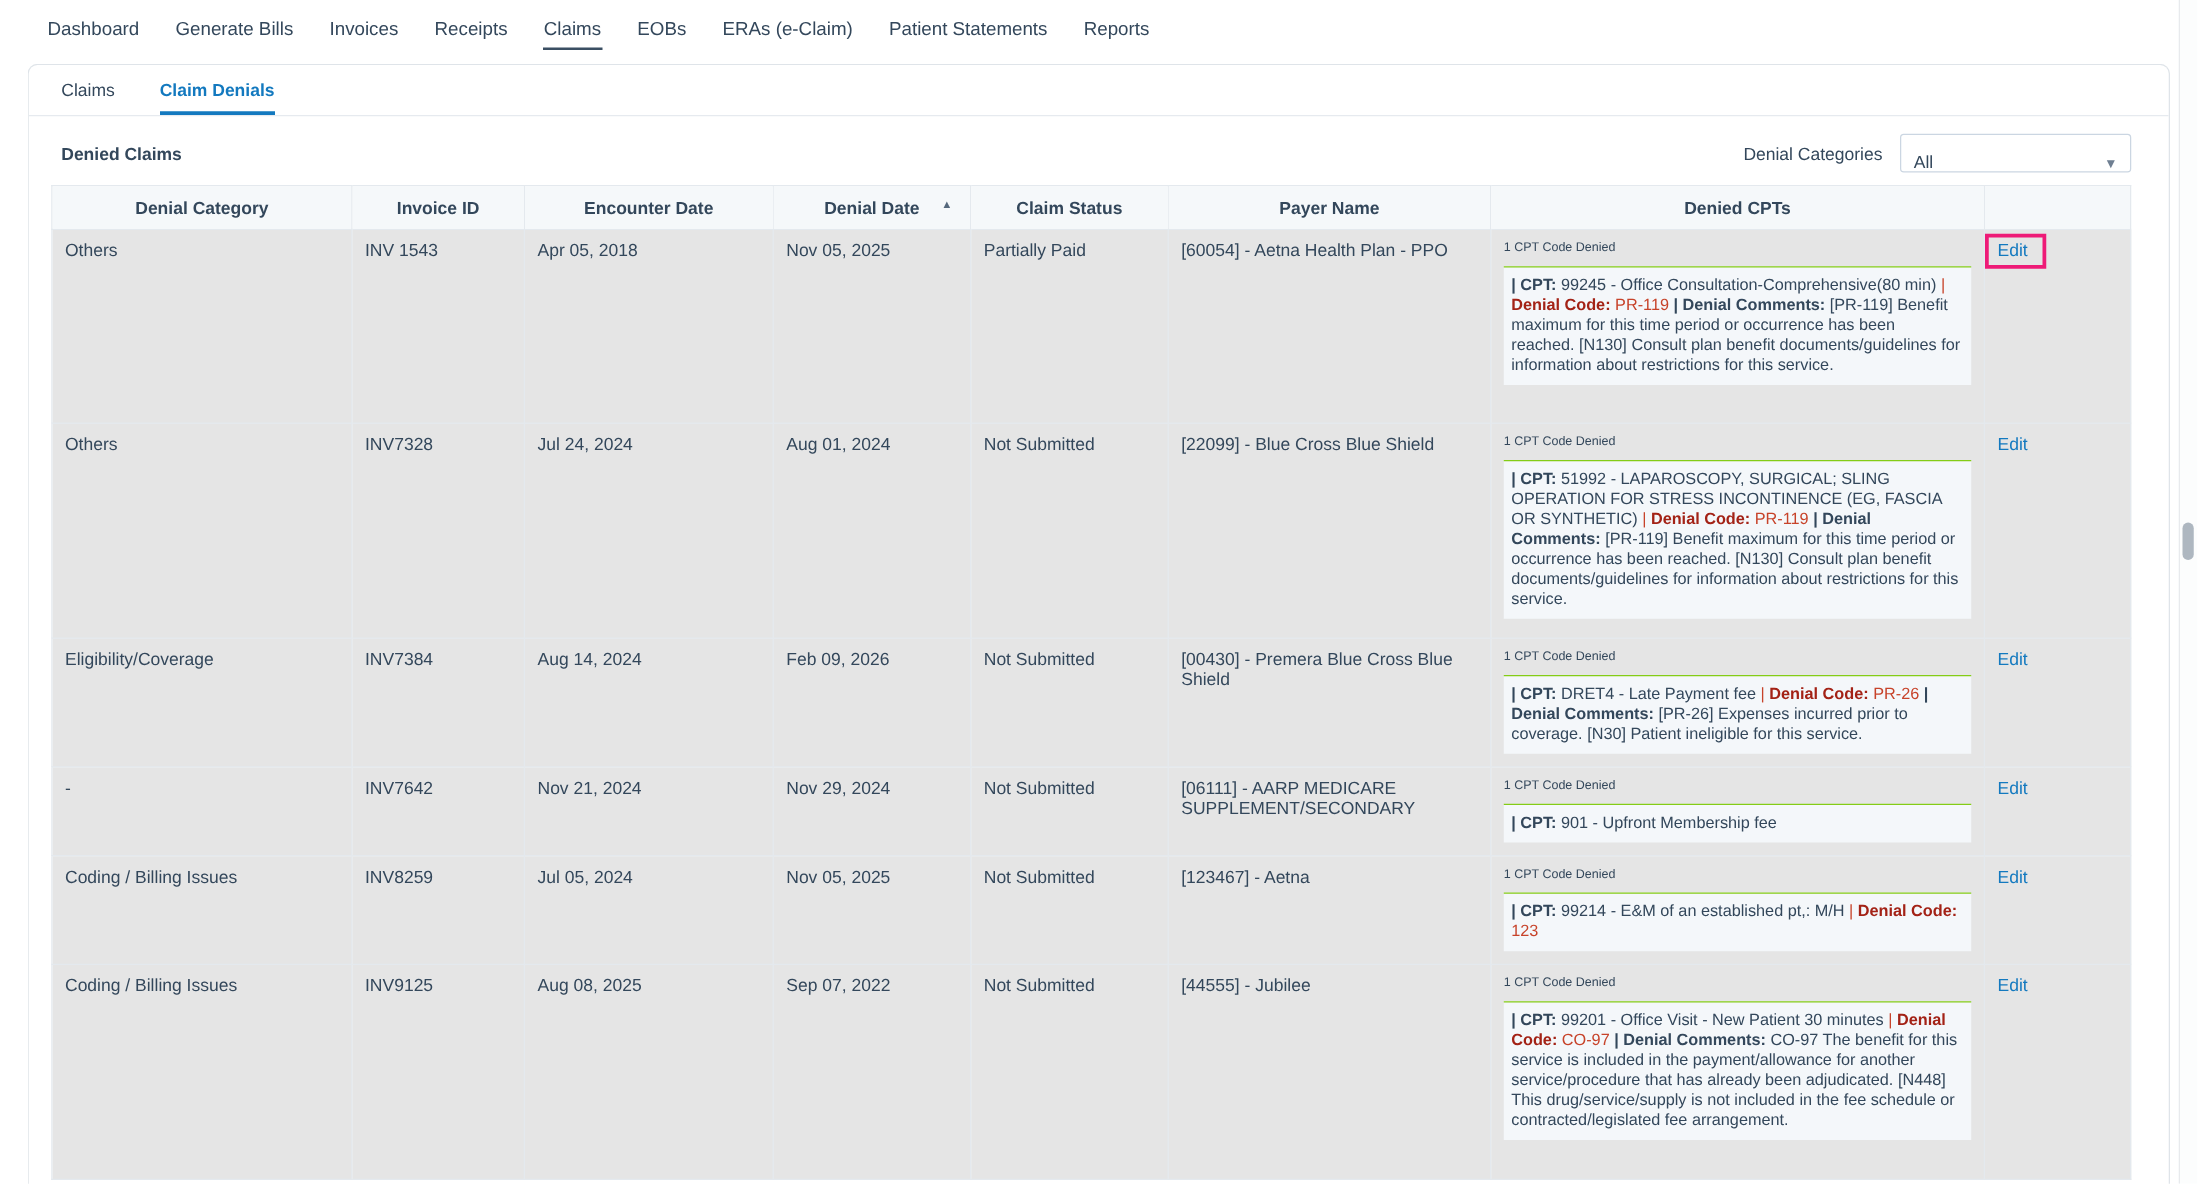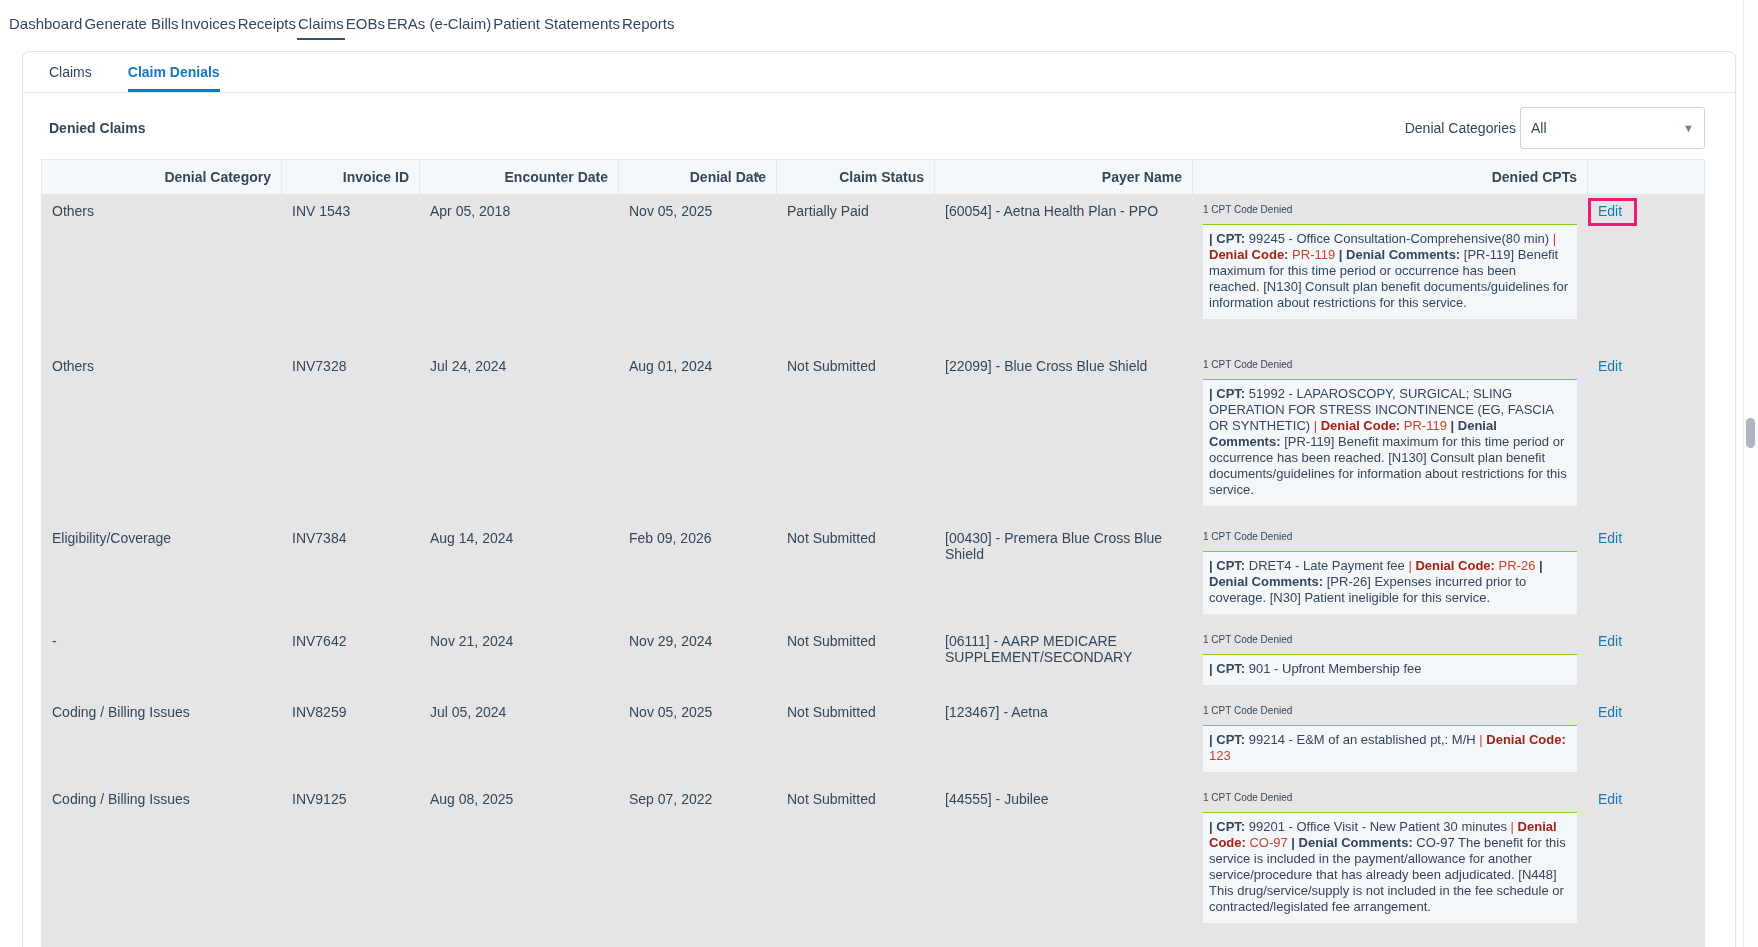--- a/index.html
+++ b/index.html
@@ -9,41 +9,41 @@
     --red:#c7432a;
     --pink:#ee1b77;
     --header-bg:#f5f8fa;
     --border:#e4e9ee;
   }
   *{box-sizing:border-box;margin:0;padding:0;}
   html,body{width:1758px;height:947px;overflow:hidden;background:#fff;}
   body{font-family:"Liberation Sans",sans-serif;color:var(--ink);position:relative;}
 
   
-  .top-nav{height:49px;display:flex;align-items:center;padding-left:8px;font-size:15px;background:#fff;}
+  .top-nav{height:49px;display:flex;align-items:center;gap:27px;padding-left:37px;font-size:15px;background:#fff;}
   .nav-item{padding:6px 1px 8px;cursor:pointer;white-space:nowrap;}
   .nav-item.active{box-shadow:inset 0 -2px 0 #3b4f63;}
 
   
   .card{margin:2px 22px 0;border:1px solid #dfe4e9;border-bottom:none;border-radius:8px 8px 0 0;height:900px;overflow:hidden;background:#fff;position:relative;}
 
   .tabs{display:flex;align-items:stretch;height:41px;border-bottom:1px solid #e6eaef;padding-left:26px;gap:36px;}
   .tab{display:flex;align-items:center;font-size:14px;cursor:pointer;}
   .tab.active{color:var(--accent);font-weight:bold;box-shadow:inset 0 -3px 0 var(--accent);}
 
   .toolbar{display:flex;align-items:center;justify-content:space-between;padding:14px 30px 10px 26px;}
   .page-title{font-size:14px;font-weight:bold;}
-  .filter{display:flex;align-items:center;gap:4px;font-size:14px;}
-  .select{width:185px;height:42px;border:1px solid #cbd6e2;border-radius:3px;display:flex;align-items:center;padding:0 10px;font-size:14px;background:#fff;cursor:pointer;}
+  .filter{display:flex;align-items:center;gap:14px;font-size:14px;}
+  .select{width:185px;height:31px;border:1px solid #cbd6e2;border-radius:3px;display:flex;align-items:flex-end;padding:0 10px;font-size:14px;background:#fff;cursor:pointer;}
   .select .chevron{margin-left:auto;color:#6f7f92;font-size:11px;}
 
   
   table{margin-left:18px;border-collapse:collapse;width:1663px;table-layout:fixed;}
   th,td{border:1px solid var(--border);}
-  th{background:var(--header-bg);font-size:14px;font-weight:bold;text-align:right;padding:9px 10px;position:relative;white-space:nowrap;}
+  th{background:var(--header-bg);font-size:14px;font-weight:bold;text-align:center;padding:9px 10px;position:relative;white-space:nowrap;}
   td{font-size:14px;padding:8px 10px 10px;vertical-align:top;text-align:left;background:#e5e5e5;}
   tbody.rows tr:nth-child(1){height:155px;}
   tbody.rows tr:nth-child(2){height:172px;}
   tbody.rows tr:nth-child(3){height:103px;}
   tbody.rows tr:nth-child(4){height:69px;}
   tbody.rows tr:nth-child(5){height:86px;}
   tbody.rows tr:nth-child(6){height:172px;}
 
   .sort-caret{position:absolute;right:14px;top:9px;font-size:9px;color:#55687c;cursor:pointer;}
 

